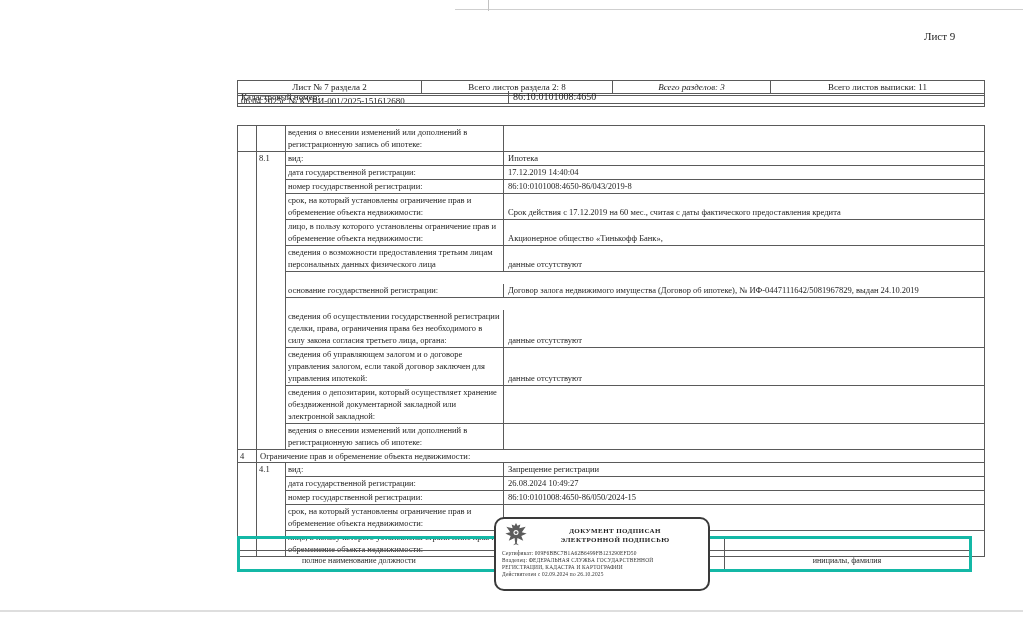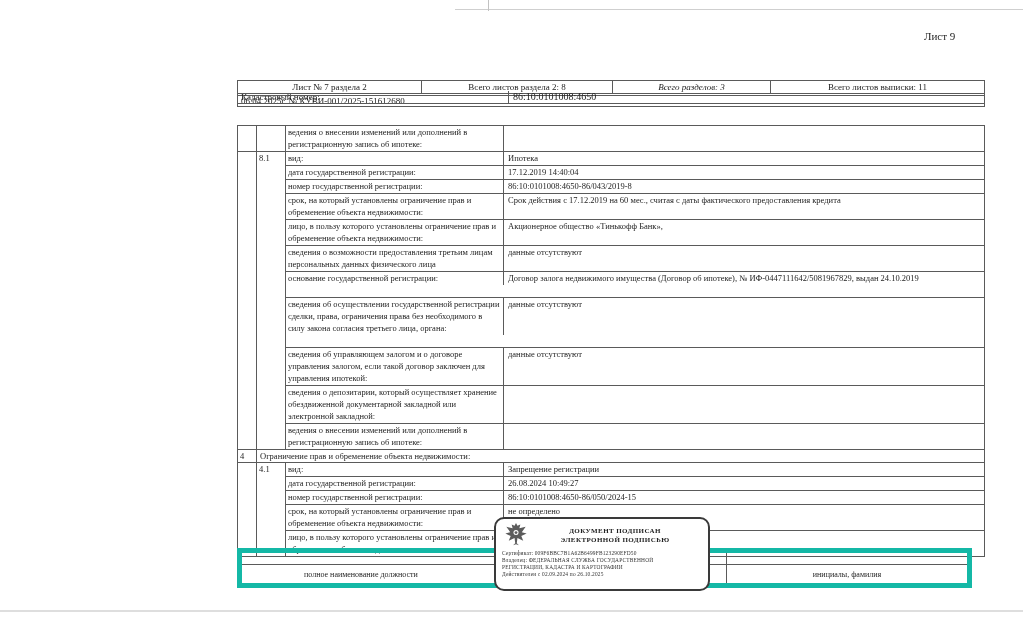--- a/index.html
+++ b/index.html
@@ -36,29 +36,29 @@
   .cad-label{width:271px;border-right:1px solid #5a5a5a;box-sizing:border-box;font-size:9px;line-height:12px;height:12px;padding-left:3px;}
   .cad-value{flex:1;font-size:10px;line-height:12px;padding-left:4px;}
 
   
   .main-table{position:absolute;left:237px;top:125px;width:748px;border:1px solid #5a5a5a;box-sizing:border-box;font-size:8.5px;line-height:12px;}
   .tblock{display:flex;align-items:stretch;}
   .tblock + .tblock{border-top:1px solid #5a5a5a;}
   .ncol1{width:19px;border-right:1px solid #5a5a5a;box-sizing:border-box;padding:0 0 0 2px;flex:none;}
   .ncol2{width:29px;border-right:1px solid #5a5a5a;box-sizing:border-box;padding:0 0 0 2px;flex:none;}
   .rows{flex:1;display:flex;flex-direction:column;min-width:0;}
-  .trow{display:flex;align-items:flex-start;}
+  .trow{display:flex;align-items:flex-end;}
   .trow + .trow{border-top:1px solid #5a5a5a;}
   .lcell{width:218px;flex:none;border-right:1px solid #5a5a5a;box-sizing:border-box;padding:0 3px 1px 2px;}
   .vcell{flex:1;box-sizing:border-box;padding:0 3px 1px 4px;}
   .vcell .vtxt{display:inline-block;max-width:438px;}
   .sect-span{flex:1;padding-left:3px;height:12px;line-height:12px;}
 
   
-  .sig-table{position:absolute;left:237px;top:548px;width:735px;border:5px solid #14b8a6;box-sizing:border-box;display:flex;z-index:1;}
+  .sig-table{position:absolute;left:237px;top:536px;width:735px;border:3px solid #14b8a6;box-sizing:border-box;display:flex;z-index:1;}
   .sig-left{width:485px;border-right:1px solid #5a5a5a;box-sizing:border-box;}
   .sig-right{flex:1;}
   .sig-empty{height:11px;border-bottom:1px solid #5a5a5a;}
   .sig-label-row{height:18px;display:flex;align-items:center;font-size:8px;}
   .sig-left .sig-label-row{padding-left:62px;}
   .sig-right .sig-label-row{justify-content:center;}
 
   
   .stamp{position:absolute;left:494px;top:517px;width:216px;height:74px;background:#fff;border:2px solid #3a3a3a;
     border-radius:10px;box-sizing:border-box;padding:3px 6px 2px 6px;z-index:2;}

